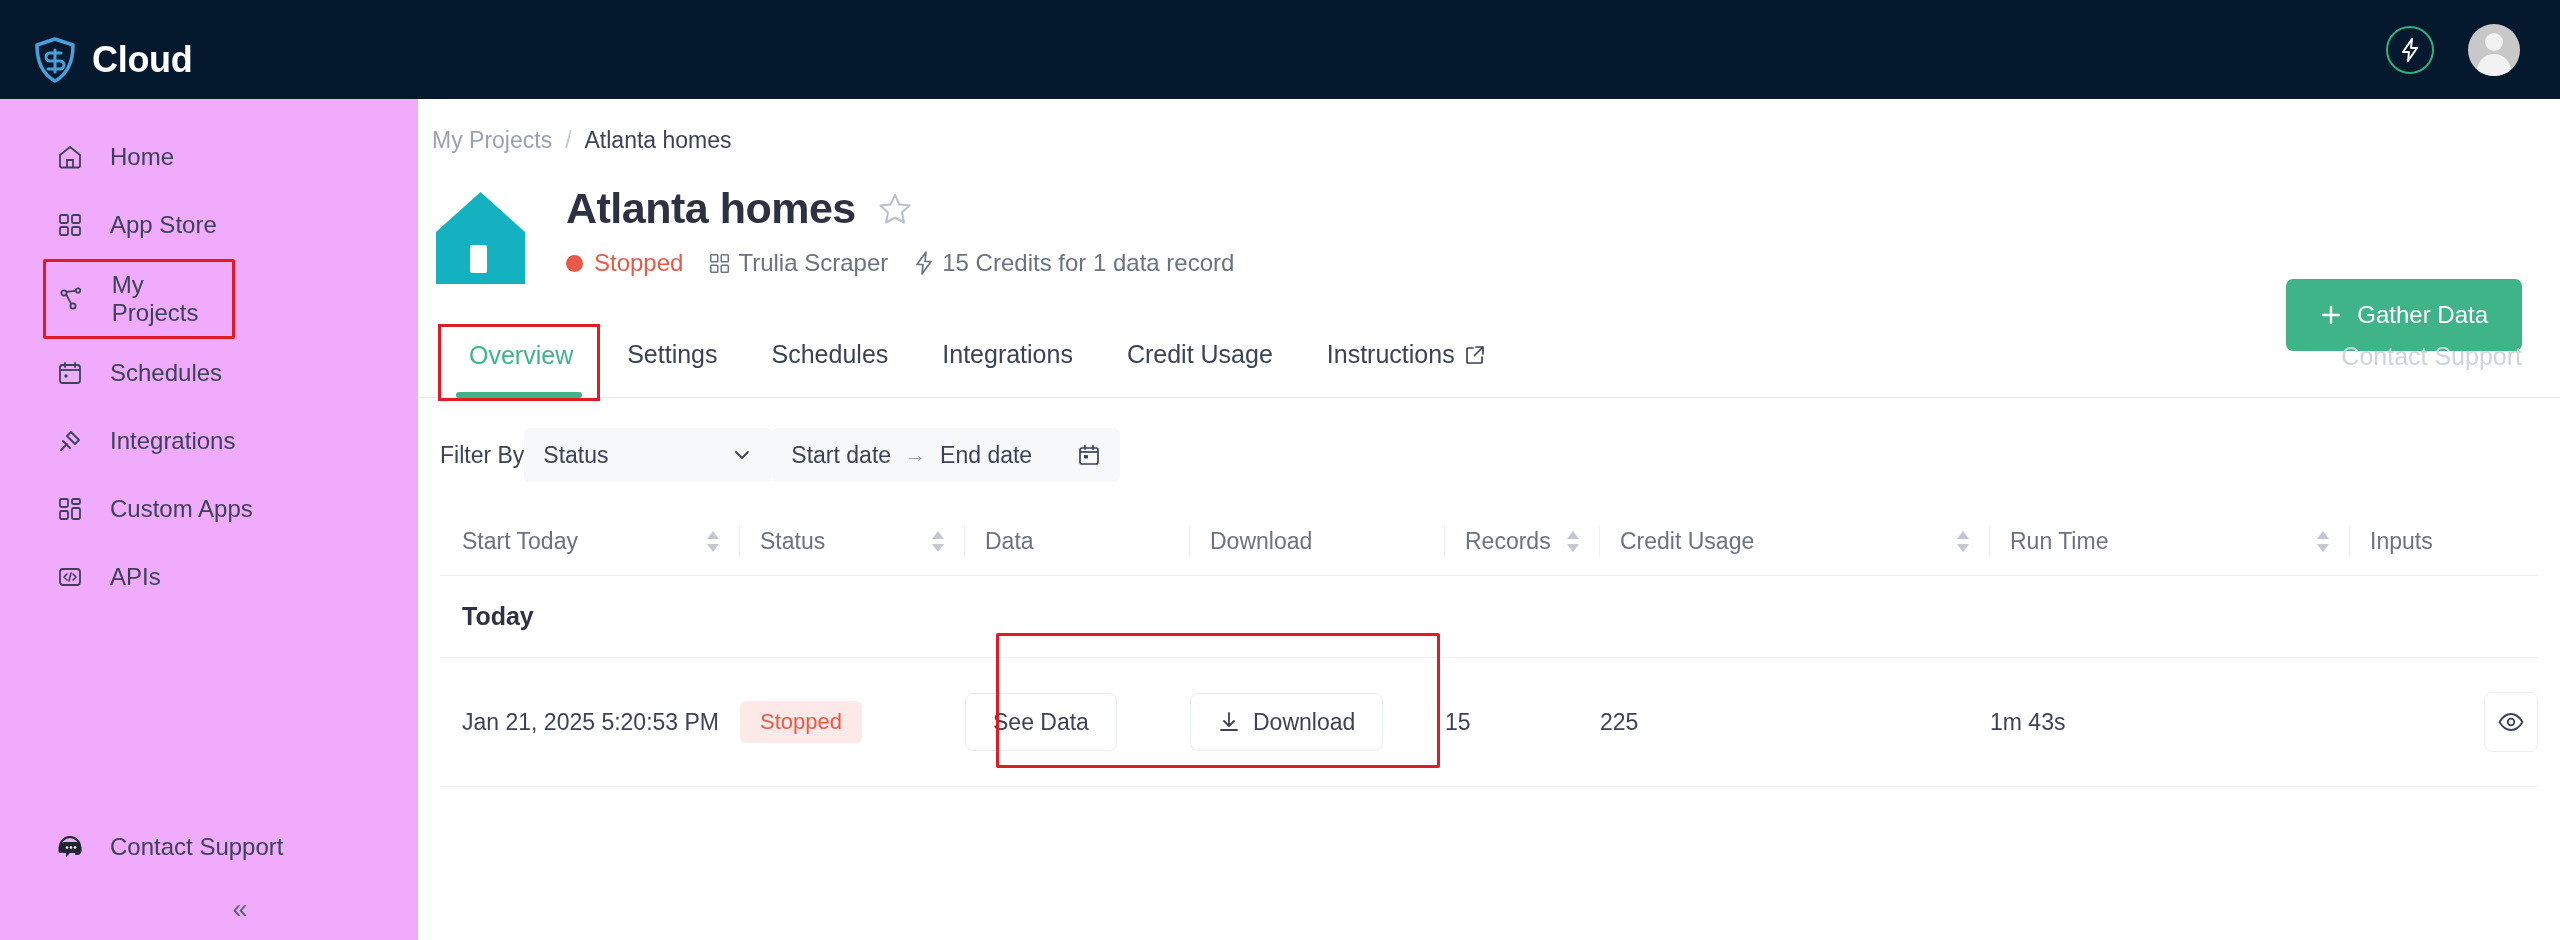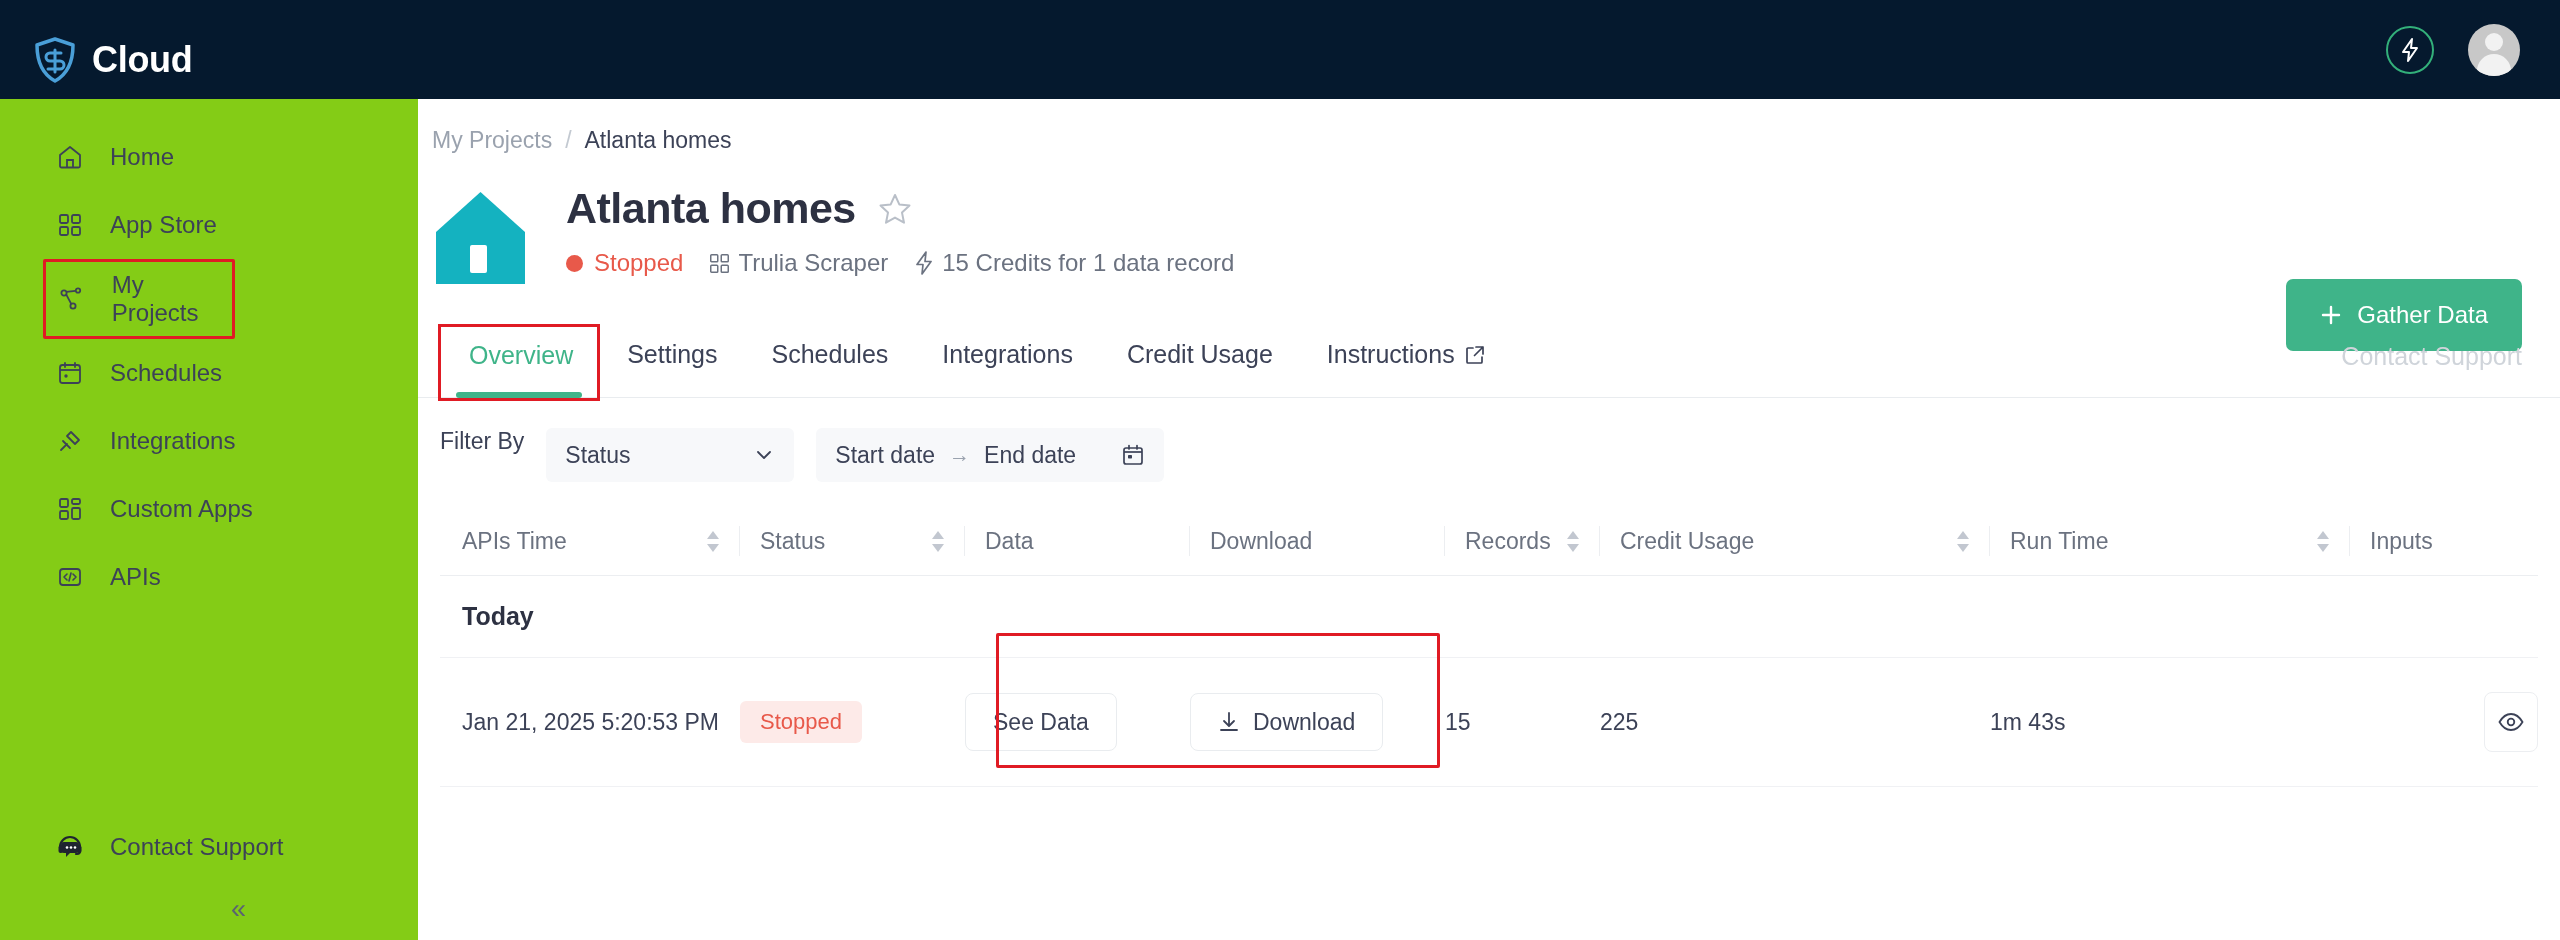--- a/index.html
+++ b/index.html
@@ -62,22 +62,22 @@
   .avatar::after {
     content: ""; position: absolute; left: 50%; top: 30px;
     width: 34px; height: 26px; border-radius: 17px 17px 0 0;
     background: #f2f2f2; transform: translateX(-50%);
   }
 
   
   .sidebar {
     position: absolute; left: 0; top: 99px;
     width: 483px; height: 841px;
-    background: #84cc16;
-    border-right: 6px solid #0f172a;
+    background: #f0abfc;
+    border-right: 3px solid #0f172a;
   }
   .nav-list { padding-top: 24px; }
   .nav-item {
     display: flex; align-items: center;
     height: 68px; padding-left: 56px;
     color: #3c4257; font-size: 24px;
     cursor: pointer;
   }
   .nav-item .nav-icon {
     width: 28px; height: 28px;
@@ -180,22 +180,22 @@
     padding: 14px 24px 28px 28px;
     margin-top: -6px;
   }
   .contact-support-link {
     position: absolute; right: 38px; top: 12px;
     font-size: 25px; color: #cfd4da; cursor: pointer;
   }
 
   
   .filter-row {
-    display: flex; 
-    margin: 30px 0 0 22px; gap: 22px;
+    display: flex; align-items: center;
+    margin: 30px 0 0 22px; 
   }
   .filter-label { font-size: 23px; color: #3c4257; }
   .select-box {
     width: 248px; height: 54px;
     background: #f7f8fa; border-radius: 6px;
     display: flex; align-items: center; justify-content: space-between;
     padding: 0 19px; cursor: pointer;
   }
   .select-box .sel-text { font-size: 23px; color: #3c4257; }
   .date-box {
@@ -527,21 +527,21 @@
           <col style="width:255px">
             <col style="width:155px">
             <col style="width:390px">
           <col style="width:360px">
             <col style="width:auto">
         </colgroup>
         <thead>
           <tr>
             <th class="divided">
               <div class="th-inner">
-                <span style="padding-left:22px">APIs Time</span>
+                <span style="padding-left:22px">Start Today</span>
                 <span class="sorter">
                   <svg class="icon-svg" width="14" height="9" viewBox="0 0 14 9">
                       <path d="M7 0 L13 8 H1 Z" fill="#c2c7d0"></path>
                     </svg>
                   <svg class="icon-svg" width="14" height="9" viewBox="0 0 14 9">
                       <path d="M7 9 L13 1 H1 Z" fill="#c2c7d0"></path>
                     </svg>
                 </span>
               </div>
             </th>

